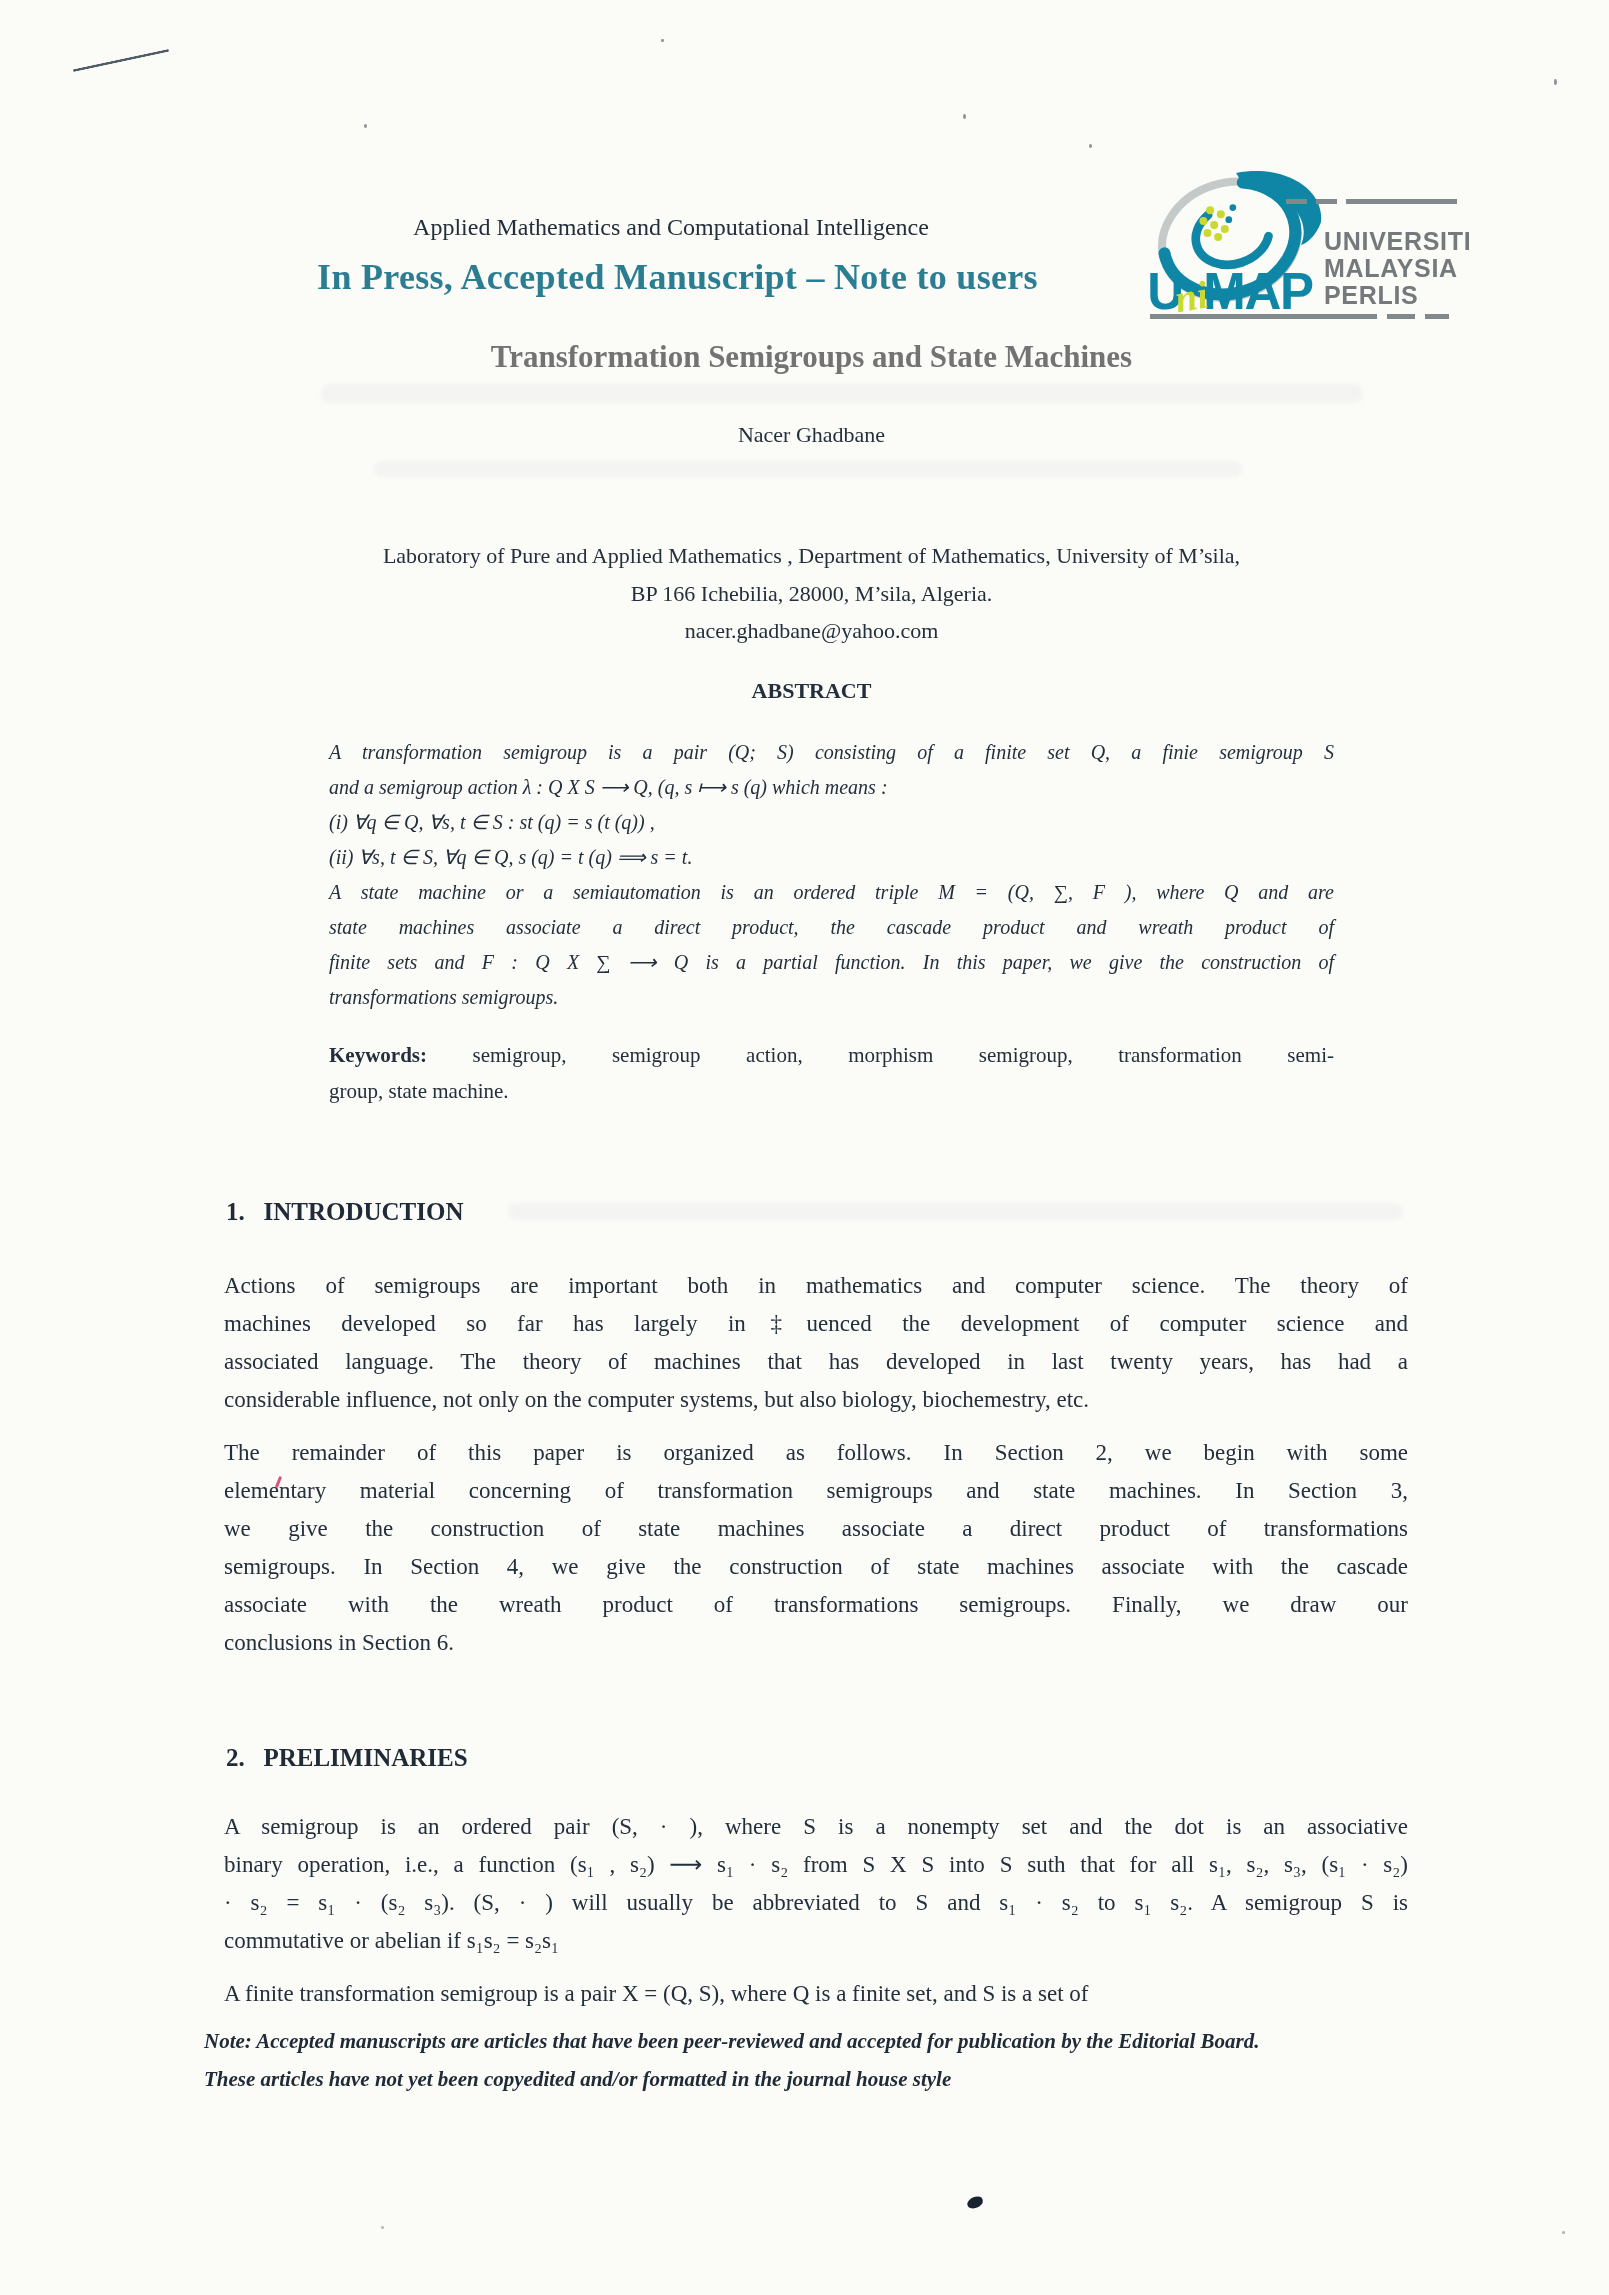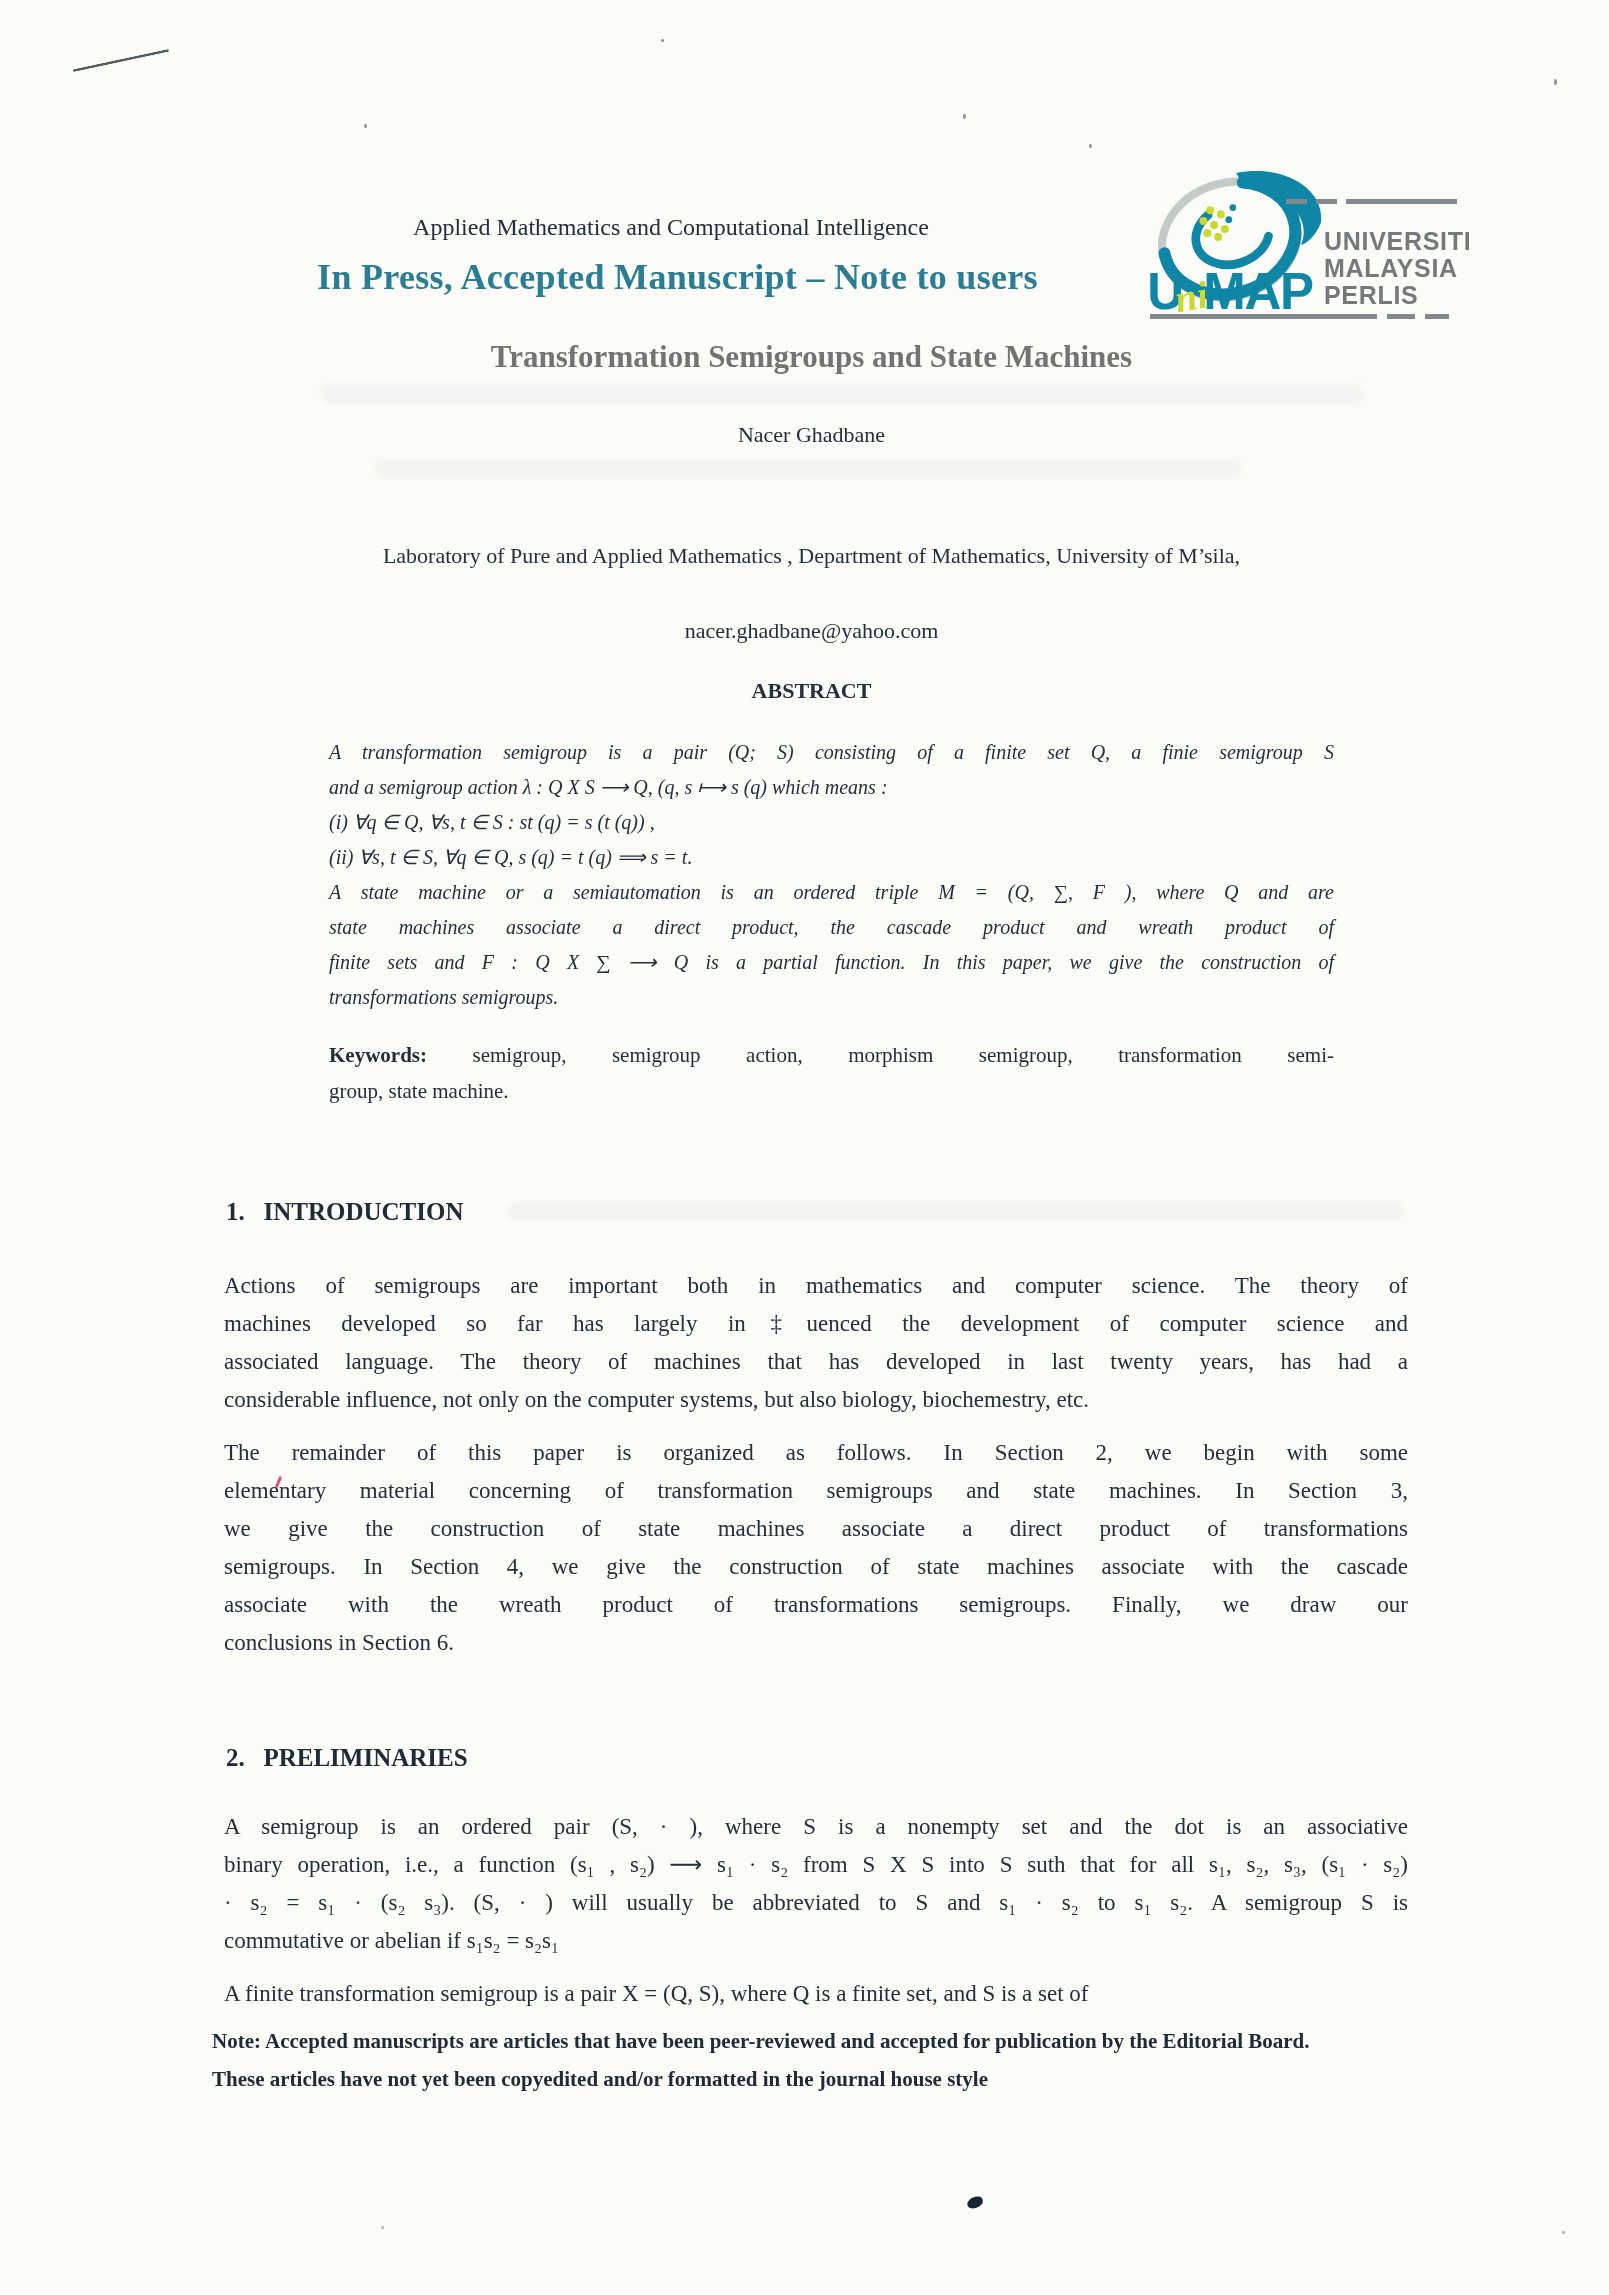--- a/index.html
+++ b/index.html
@@ -32,21 +32,21 @@
   .abshead{left:200px;top:678px;width:1223px;font-size:22px;font-weight:bold;}
   
   .abstract{left:329px;top:735px;width:1005px;font-size:20px;font-style:italic;line-height:35px;}
   .keywords{left:329px;top:1037px;width:1005px;font-size:21px;line-height:36px;}
   .kw-label{font-weight:bold;}
   
   .sec{left:226px;font-size:25px;font-weight:bold;color:#202b38;}
   .secnum{margin-right:18.7px;}
   .para{left:224px;width:1184px;font-size:23px;line-height:38px;}
   .jl{text-align:justify;text-align-last:justify;}
-  .footer{left:212px;top:2022px;width:1203px;font-size:21px;font-weight:bold;line-height:38px;color:#202b38;}
+  .footer{left:204px;top:2022px;width:1203px;font-size:21px;font-weight:bold;line-height:38px;color:#202b38;font-style:italic;}
   
   .penmark{left:72px;top:59px;width:98px;height:0;border-top:3.3px solid #515c66;
            border-radius:2px;transform:rotate(-12deg);}
   .inkblot{left:967px;top:2197px;width:16px;height:10.7px;background:#1a2430;
            border-radius:60% 40% 55% 45%;transform:rotate(-14deg);}
   .redtick{left:277px;top:1476px;width:2.7px;height:12px;background:#d4356a;
            transform:rotate(22deg);opacity:.85;border-radius:1.3px;}
   .speck{background:#3a4450;border-radius:50%;opacity:.55;}
   .ghost{background:#5a6a75;opacity:.045;border-radius:8px;filter:blur(2px);}
 </style>
@@ -115,20 +115,21 @@
     <div style="width:227px;"></div>
       <div style="width:28px;"></div>
       <div style="width:24px;"></div>
   </div>
 </div>
 
 <div class="abs center title">Transformation Semigroups and State Machines</div>
 <div class="abs center author">Nacer Ghadbane</div>
 <div class="abs center affil">
   <div>Laboratory of Pure and Applied Mathematics , Department of Mathematics, University of M’sila,</div>
+  <div>BP 166 Ichebilia, 28000, M’sila, Algeria.</div>
 </div>
 <div class="abs center email">nacer.ghadbane@yahoo.com</div>
 
 <div class="abs center abshead">ABSTRACT</div>
 <div class="abs abstract">
   <div class="jl">A transformation semigroup is a pair (Q; S) consisting of a finite set Q, a finie semigroup S</div>
   <div>and a semigroup action λ  : Q X S ⟶ Q, (q, s ⟼ s (q) which means :</div>
   <div>(i) ∀q ∈ Q, ∀s, t ∈ S : st (q) = s (t (q)) ,</div>
   <div>(ii) ∀s, t ∈ S, ∀q ∈ Q, s (q) = t (q) ⟹ s = t.</div>
   <div class="jl">A state machine or a semiautomation is an ordered triple M = (Q, ∑, F ), where Q and  are</div>

